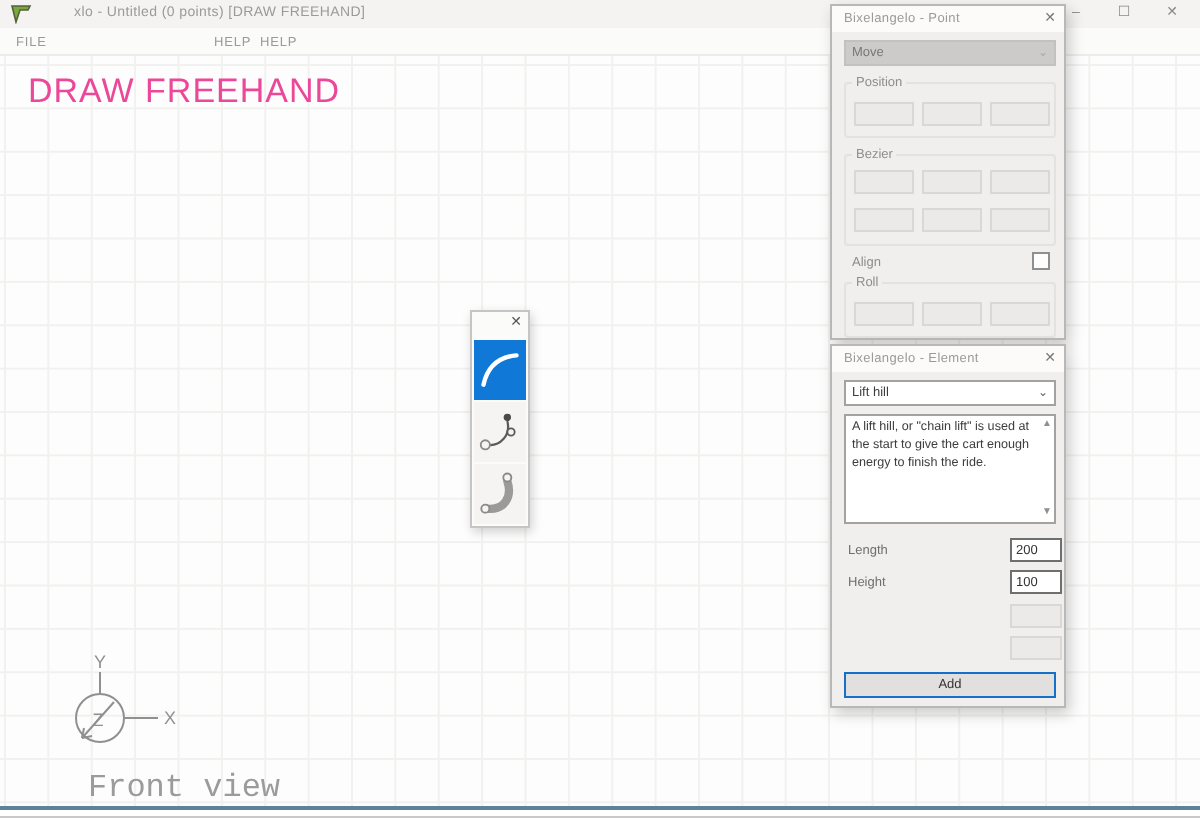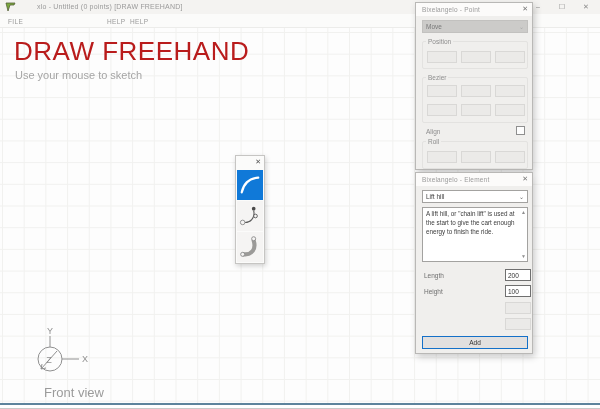--- a/index.html
+++ b/index.html
@@ -22,24 +22,24 @@
   
   .canvas {
     position:absolute; left:0; top:28px; width:600px; height:375px;
     background-color:#fdfdfd;
     background-image:
       linear-gradient(#f1f1ef 1px, transparent 1px),
       linear-gradient(90deg, #f1f1ef 1px, transparent 1px);
     background-size:21.7px 21.7px; background-position:2px 4px;
   }
   .bottom-edge { position:absolute; left:0; top:403px; width:600px; height:2px; background:#5d839c; }
-  .heading { position:absolute; left:14px; top:36px; font-size:26px; color:#b91c1c; letter-spacing:.5px; white-space:nowrap; }
+  .heading { position:absolute; left:14px; top:36px; font-size:17px; color:#ec4899; letter-spacing:.5px; white-space:nowrap; }
   .hint1 { position:absolute; left:15px; top:69px; font-size:11px; color:#a5a5a5; }
   .hint2 { position:absolute; left:15px; top:86px; font-size:11px; color:#a5a5a5; }
-  .front-view { position:absolute; left:44px; top:385px; font-size:13px; color:#9b9b9b; }
+  .front-view { position:absolute; left:44px; top:385px; font-size:16px; color:#9b9b9b;font-family:Liberation Mono, monospace; }
   .axis-svg { position:absolute; left:18px; top:323px; }
 
   
   .palette {
     position:absolute; left:235px; top:155px; width:30px; height:109px;
     background:#fbfbfa; border:1px solid #c6c5c3; box-shadow:1px 2px 5px rgba(0,0,0,.18);
   }
   .palette-header { position:relative; height:12px; }
   .palette-close { position:absolute; right:3px; top:1px; font-size:7px; color:#555; line-height:10px; }
   .tool-btn { position:absolute; left:1px; width:26px; height:30px; display:flex; align-items:center; justify-content:center; background:#f5f4f3; }
@@ -101,21 +101,20 @@
     text-align:center; line-height:11px; font-family:"Liberation Sans", sans-serif;
   }
 </style>
 </head>
 <body>
 
 <div id="app">
 
   <div class="canvas"></div>
   <div class="heading">DRAW FREEHAND</div>
-  <div class="hint1">Use your mouse to sketch</div>
 
   <svg class="axis-svg" width="80" height="62" viewBox="0 0 80 62">
     <g stroke="#909090" stroke-width="1" fill="none">
       <circle cx="32" cy="36" r="12"></circle>
       <line x1="32" y1="24" x2="32" y2="13"></line>
       <line x1="44" y1="36" x2="61" y2="36"></line>
       <line x1="39" y1="28" x2="23" y2="46"></line>
       <line x1="23" y1="46" x2="28" y2="45"></line>
       <line x1="23" y1="46" x2="24" y2="41"></line>
     </g>

